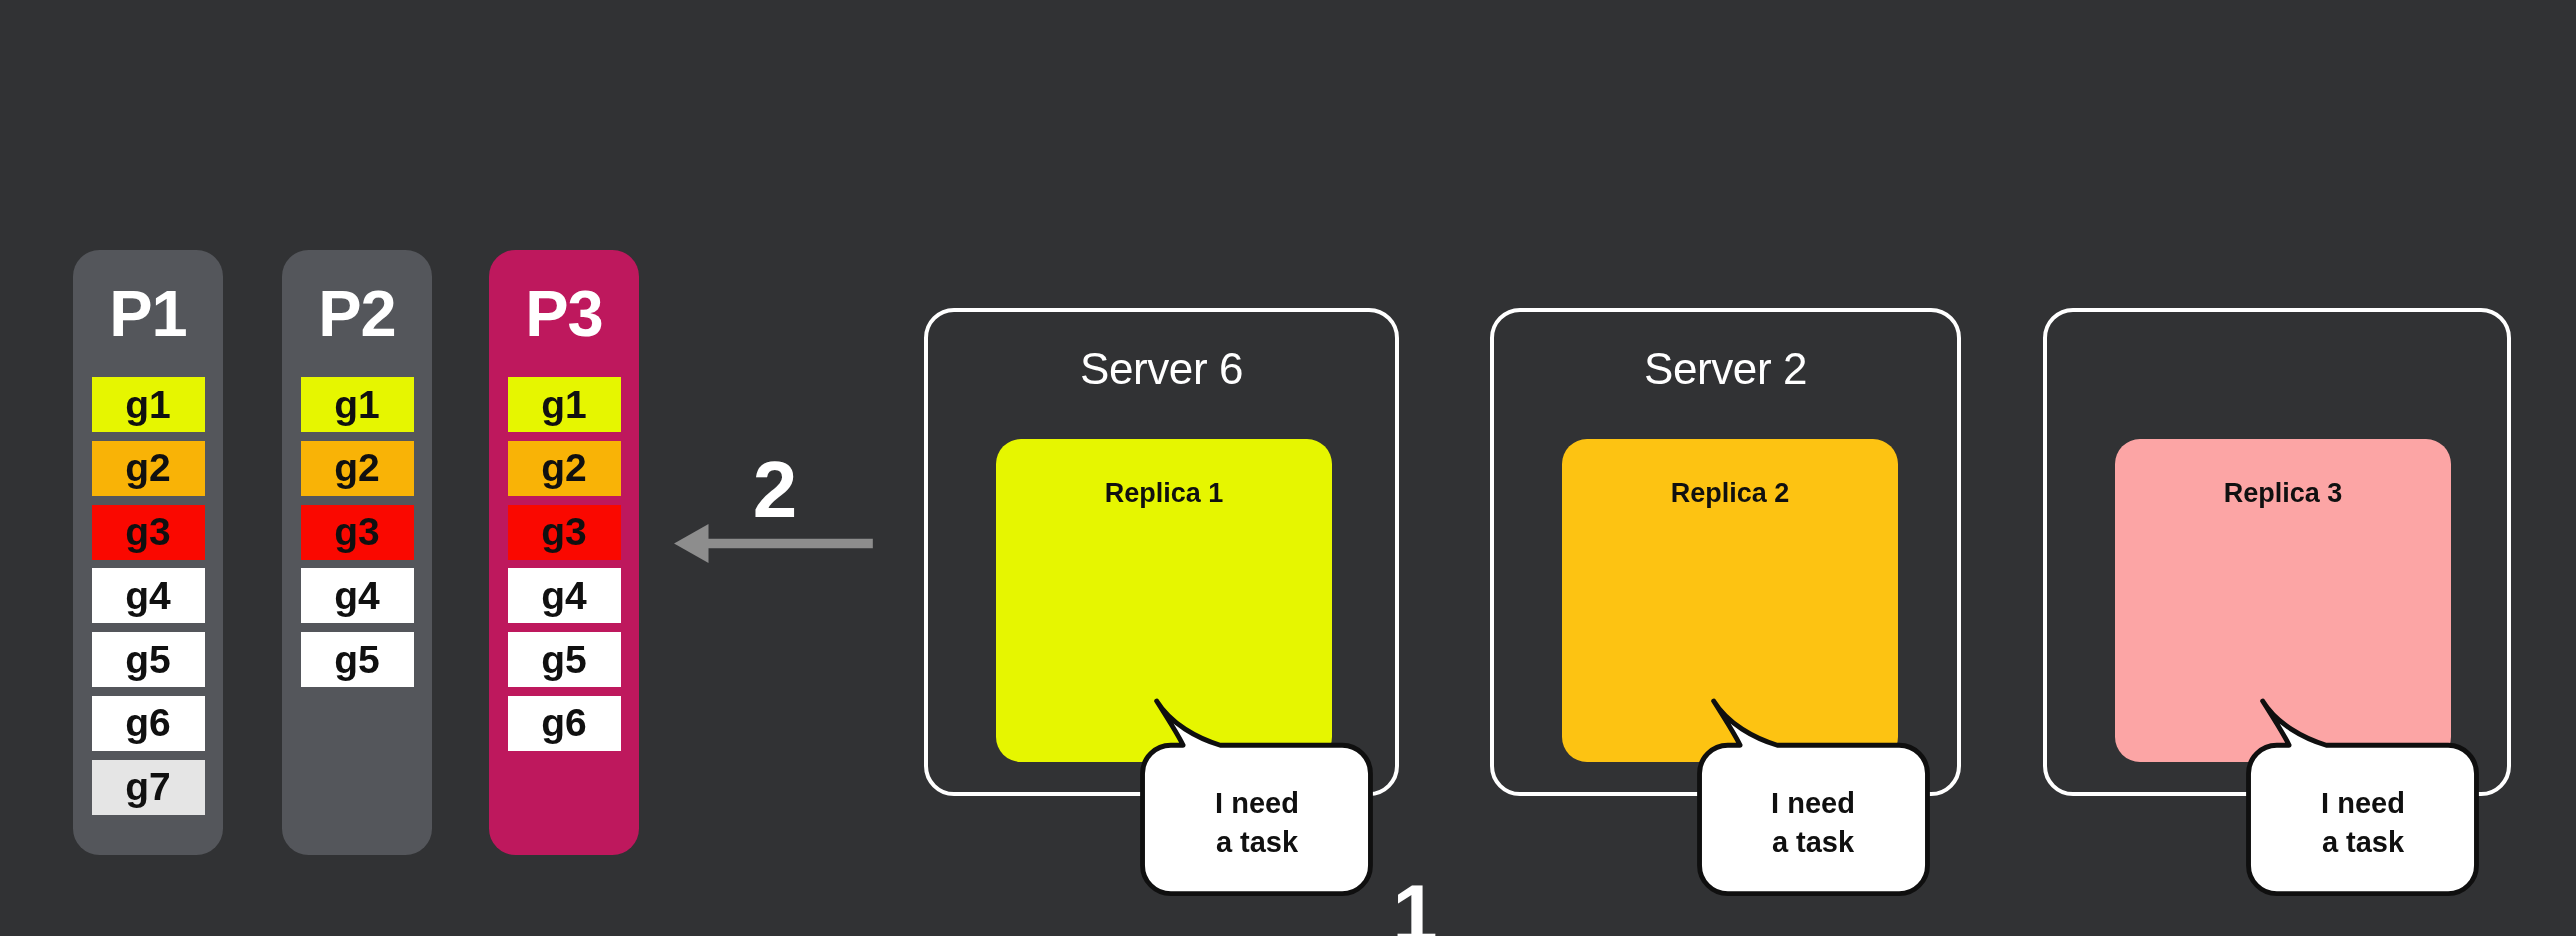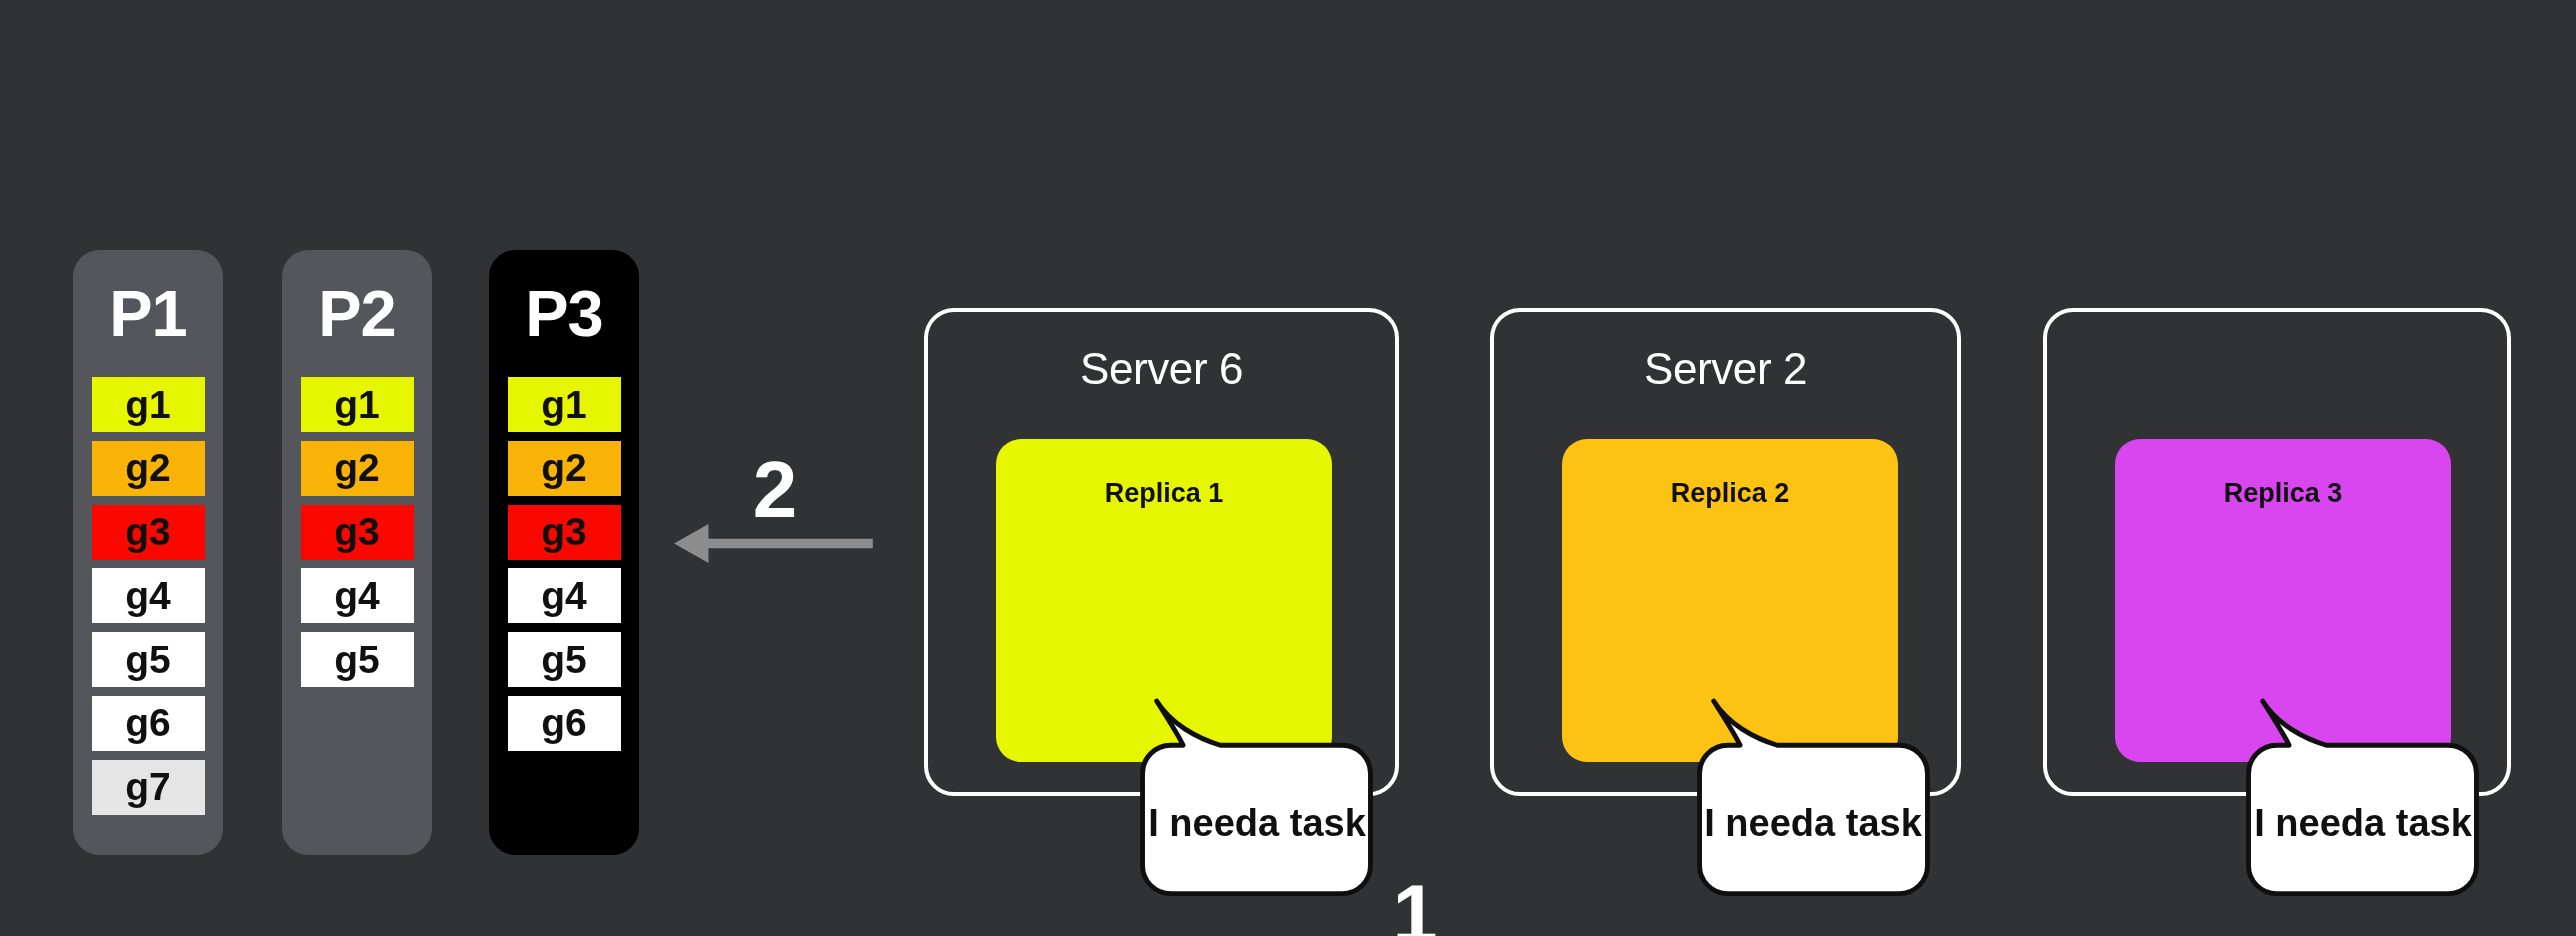--- a/index.html
+++ b/index.html
@@ -83,24 +83,24 @@
   }
 
   
   .bubble-svg { position: absolute; width: 235px; height: 205px; z-index: 5; }
   .bubble-text {
     position: absolute;
     top: 745px;
     width: 228px; height: 148px;
     padding-top: 8.8px;
     box-sizing: border-box;
-    display: flex; 
+    display: flex; flex-direction: column;
     align-items: center; justify-content: center;
     color: #101010;
-    font-size: 38px; font-weight: 700;
+    font-size: 29px; font-weight: 700;
     line-height: 39px;
     z-index: 6;
     text-align: center;
   }
 
   
   .step1-label {
     position: absolute;
     left: 1361px; top: 874px;
     width: 108px; height: 81px;
@@ -131,21 +131,21 @@
   <div class="partition" style="left: 282px; background: rgb(84, 86, 91);">
     <div class="p-label">P2</div>
     <div class="chips" id="chips-1">
         <div class="chip" style="background: rgb(230, 246, 0);">g1</div>
         <div class="chip" style="background: rgb(249, 179, 6);">g2</div>
         <div class="chip" style="background: rgb(250, 8, 0);">g3</div>
         <div class="chip" style="background: rgb(255, 255, 255);">g4</div>
         <div class="chip" style="background: rgb(255, 255, 255);">g5</div>
       </div>
   </div>
-  <div class="partition" style="left: 489px; background: #000000;">
+  <div class="partition" style="left: 489px; background: #be185d;">
     <div class="p-label">P3</div>
     <div class="chips" id="chips-2">
         <div class="chip" style="background: rgb(230, 246, 0);">g1</div>
         <div class="chip" style="background: rgb(249, 179, 6);">g2</div>
         <div class="chip" style="background: rgb(250, 8, 0);">g3</div>
         <div class="chip" style="background: rgb(255, 255, 255);">g4</div>
         <div class="chip" style="background: rgb(255, 255, 255);">g5</div>
         <div class="chip" style="background: rgb(255, 255, 255);">g6</div>
       </div>
   </div>
@@ -162,21 +162,21 @@
       <span class="replica-label">Replica 1</span>
     </div>
   </div>
   <div class="server" style="left:1490px;width:471px">
     <div class="s-title">Server 2</div>
     <div class="replica" style="background: rgb(253, 195, 18);">
       <span class="replica-label">Replica 2</span>
     </div>
   </div>
   <div class="server" style="left:2043px;width:468px">
-    <div class="replica" style="background: #d946ef;">
+    <div class="replica" style="background: #fca5a5;">
       <span class="replica-label">Replica 3</span>
     </div>
   </div>
 
   <svg class="bubble-svg" style="left:1139px;top:694px" viewBox="0 0 266 232">
     <path d="M 92 58 L 230 58 A 32 32 0 0 1 262 90 L 262 194 A 32 32 0 0 1 230 226
              L 36 226 A 32 32 0 0 1 4 194 L 4 90 A 32 32 0 0 1 36 58 L 50 58
              C 42 42, 30 24, 20 8 C 36 34, 66 50, 92 58 Z" fill="#ffffff" stroke="#0f0f0f" stroke-width="5.5" stroke-linejoin="round"></path>
   </svg>
   <div class="bubble-text" style="left:1143px">

